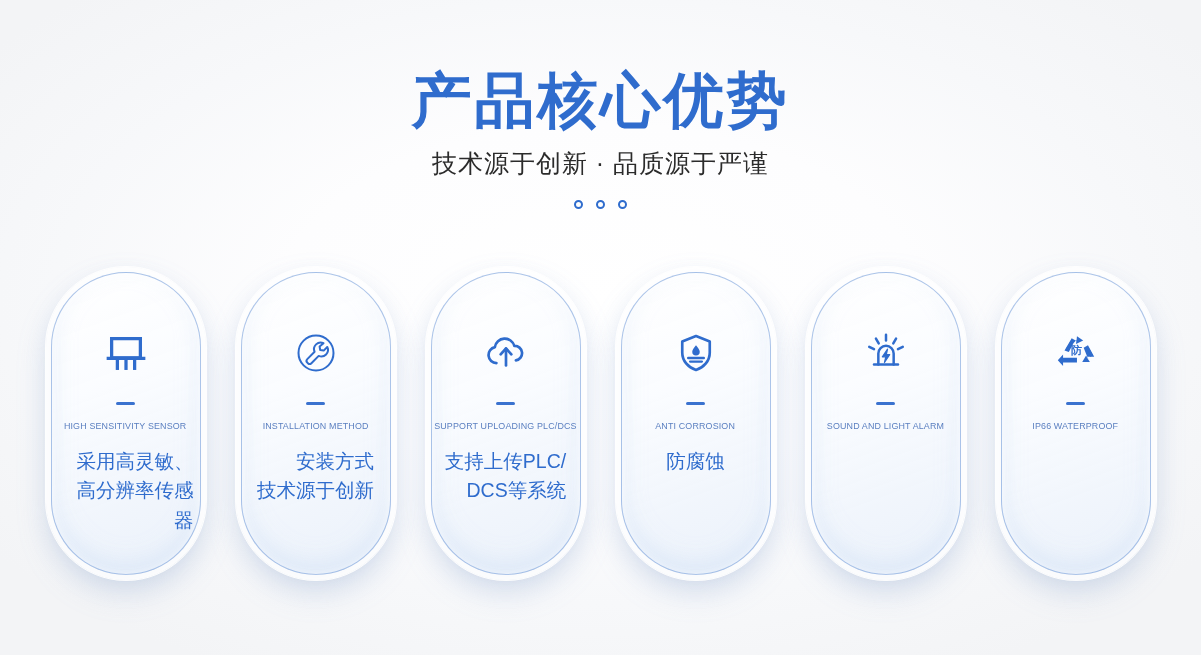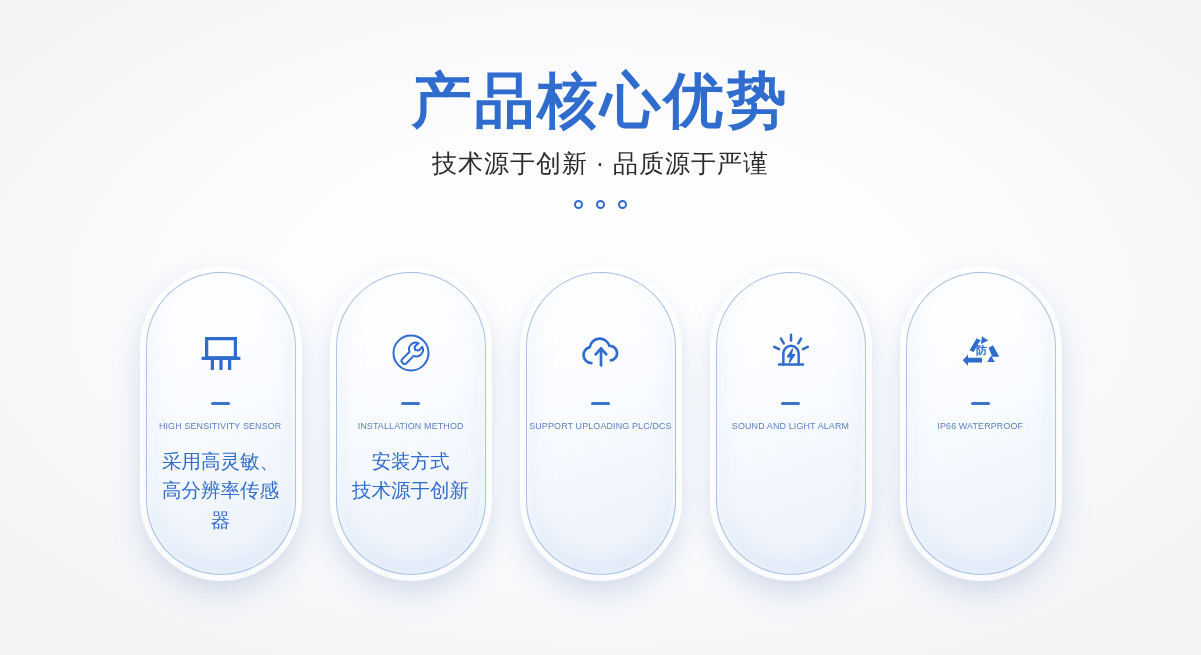--- a/index.html
+++ b/index.html
@@ -125,21 +125,21 @@
     white-space: nowrap;
     font-weight: 400;
     transform: scaleX(0.97);
   }
 
   .card-cn {
     margin-top: 16px;
     font-size: 19.5px;
     line-height: 1.5;
     color: #2f6ccd;
-    text-align: center;
+    text-align: right;
     font-weight: 400;
     padding: 0 6px;
     white-space: pre-line;
   }
 </style>
 </head>
 <body>
 
 <div class="header">
   <h1 class="page-title">产品核心优势</h1>
@@ -185,22 +185,37 @@
   <div class="card">
     <div class="card-icon">
       <svg viewBox="0 0 52 48" width="50" height="46" fill="none" stroke="currentColor" stroke-width="2.8" stroke-linecap="round" stroke-linejoin="round">
         <path d="M16 34.5a8.4 8.4 0 0 1-1.6-16.6 10.4 10.4 0 0 1 20.3-1.3 7.6 7.6 0 0 1 1.6 15.1"></path>
         <line x1="26" y1="37" x2="26" y2="19.5"></line>
         <polyline points="20.4,25.4 26,19.3 31.6,25.4"></polyline>
       </svg>
     </div>
     <div class="card-sep"></div>
     <div class="card-en">SUPPORT UPLOADING PLC/DCS</div>
-  </div>
-
+    <div class="card-cn">支持上传PLC/
+DCS等系统</div>
+  </div>
+
+  <div class="card">
+    <div class="card-icon">
+      <svg viewBox="0 0 48 48" width="44" height="44" fill="none" stroke="currentColor" stroke-width="2.9" stroke-linejoin="round">
+        <path d="M24 5.5 9 11.5v12.2C9 32.5 15.3 39.6 24 42.5c8.7-2.9 15-10 15-18.8V11.5z"></path>
+        <path d="M24 15.5c-2.6 3.1-4.1 5.3-4.1 7.2a4.1 4.1 0 0 0 8.2 0c0-1.9-1.5-4.1-4.1-7.2z" fill="currentColor" stroke="none"></path>
+        <path d="M15.5 29.5h17" stroke-width="2.6" stroke-linecap="round"></path>
+        <path d="M17.5 33.3h13" stroke-width="2.4" stroke-linecap="round"></path>
+      </svg>
+    </div>
+    <div class="card-sep"></div>
+    <div class="card-en">ANTI CORROSION</div>
+    <div class="card-cn">防腐蚀</div>
+  </div>
 
   <div class="card">
     <div class="card-icon">
       <svg viewBox="0 0 52 48" width="50" height="46" fill="none" stroke="currentColor" stroke-width="2.6" stroke-linecap="round" stroke-linejoin="round">
         <path d="M18 36V24.5a8 8 0 0 1 16 0V36"></path>
         <line x1="13.5" y1="36" x2="38.5" y2="36"></line>
         <line x1="26" y1="5" x2="26" y2="11"></line>
         <line x1="15.5" y1="9" x2="18.4" y2="14"></line>
         <line x1="36.5" y1="9" x2="33.6" y2="14"></line>
         <line x1="8.5" y1="17.5" x2="13.5" y2="20"></line>

